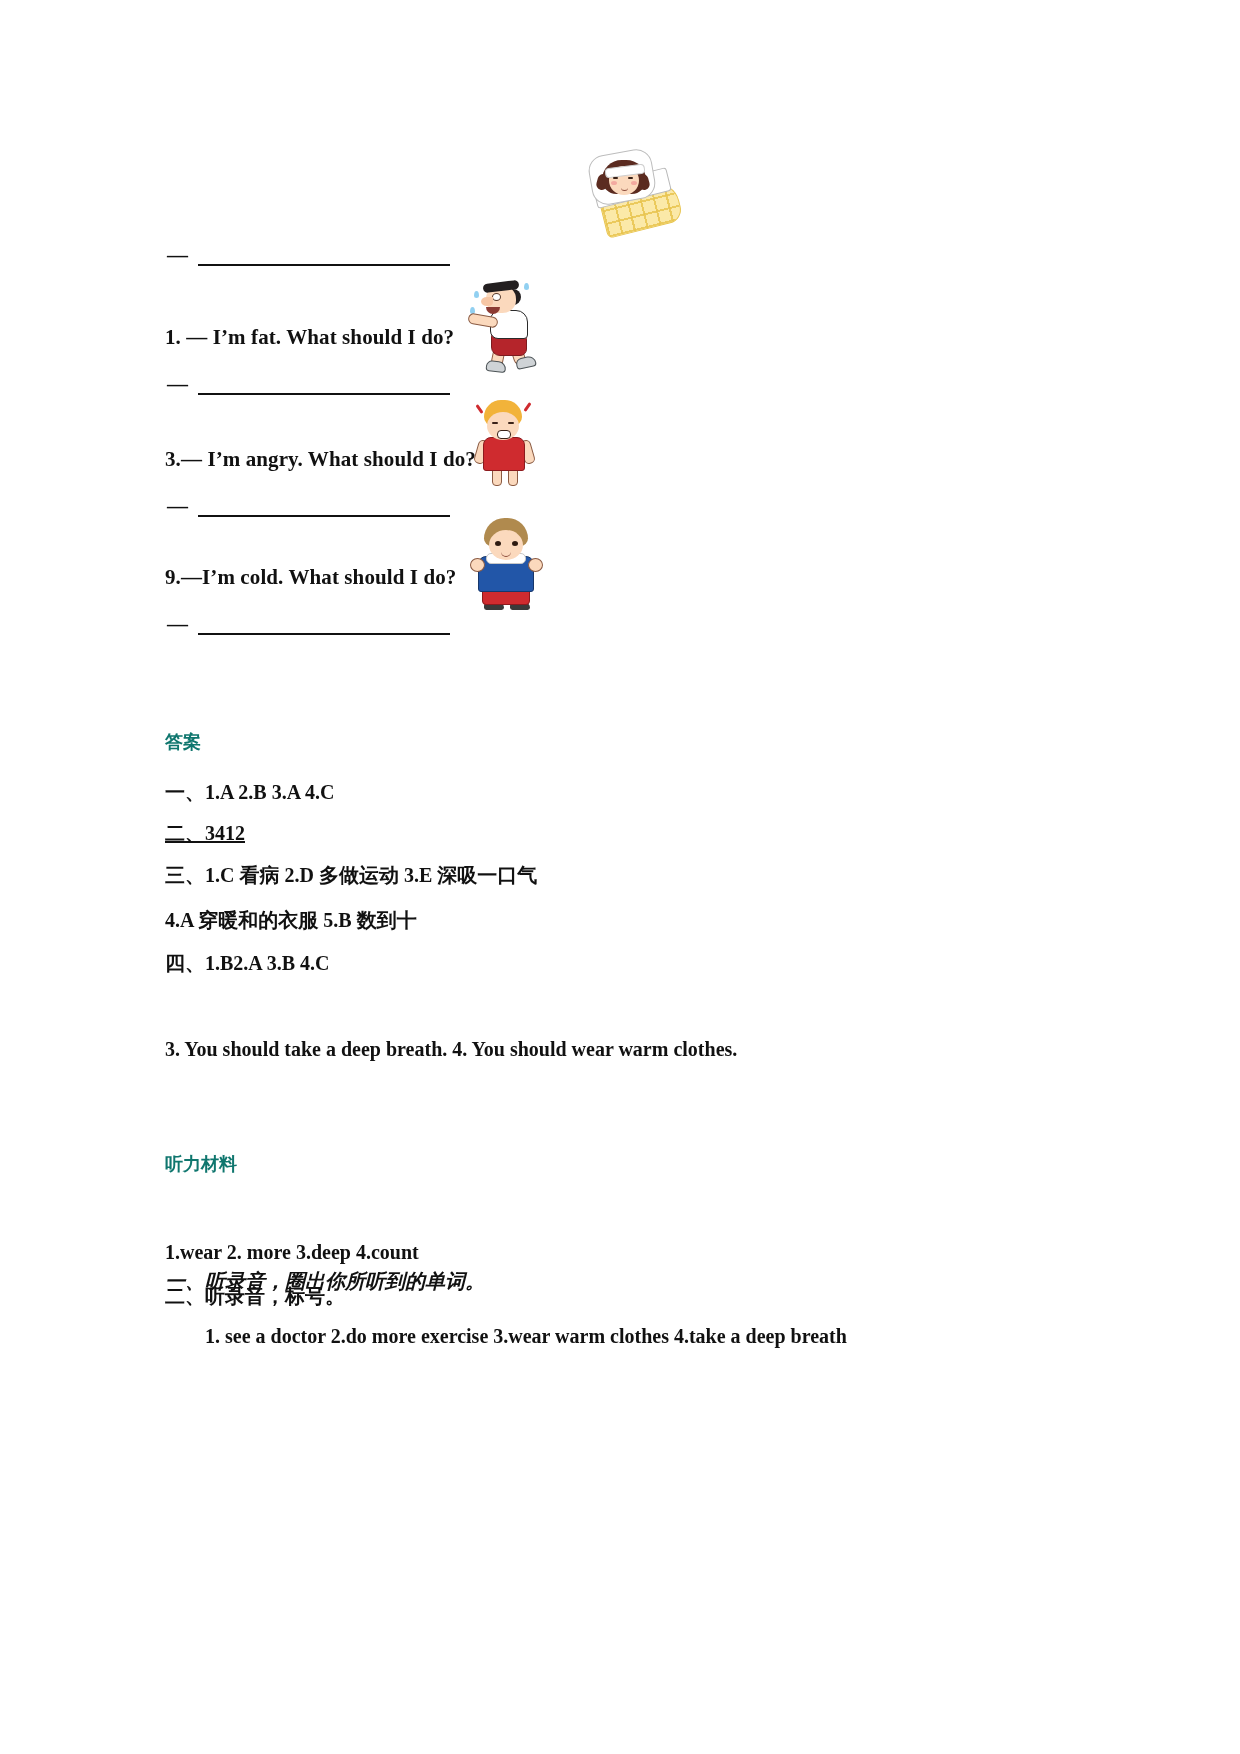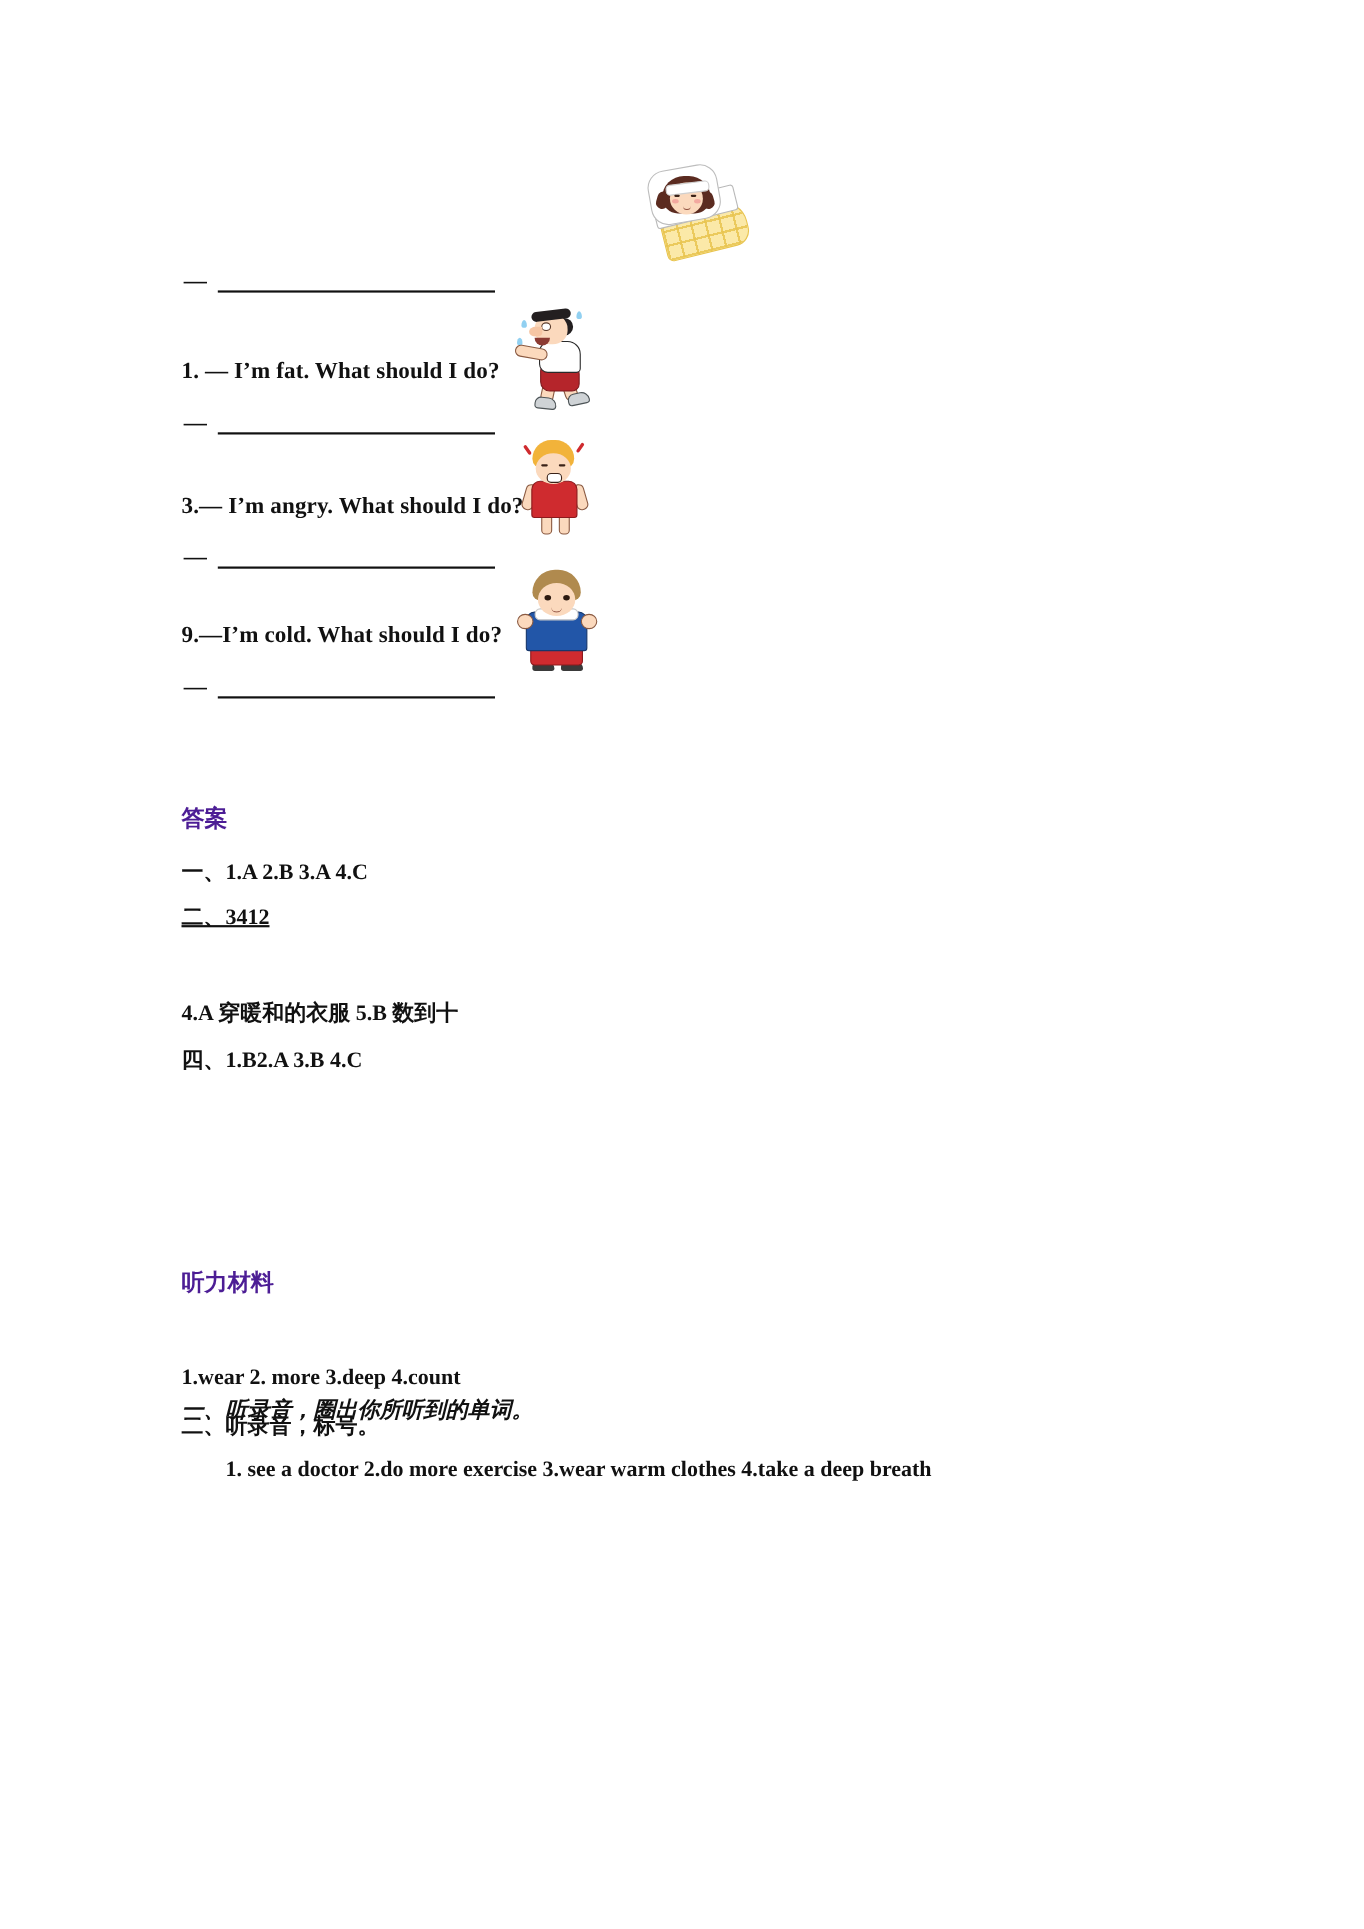--- a/index.html
+++ b/index.html
@@ -46,22 +46,22 @@
     width: 252px;
     border-bottom: 2.5px solid #111111;
     height: 14px;
   }
 
   
   .cn-head {
     position: absolute;
     font-family: "DejaVu Sans", "Liberation Sans", sans-serif;
     font-weight: bold;
-    font-size: 21px;
-    color: #4c1d95;
+    font-size: 18px;
+    color: #0f766e;
     white-space: nowrap;
   }
   .ansline {
     position: absolute;
     font-family: "Liberation Serif", "DejaVu Serif", serif;
     font-weight: bold;
     font-size: 20px;
     color: #111111;
     white-space: nowrap;
   }
@@ -424,26 +424,28 @@
     <span class="emdash">—</span>
     <span class="blankline"></span>
   </div>
 
   <div class="cn-head" style="left:165px; top:730px;">答案</div>
 
   <div class="ansline cn" style="left:165px; top:779px;">一、1.A 2.B 3.A 4.C</div>
 
   <div class="ansline cn" style="left:165px; top:820px;text-decoration:underline;">二、3412</div>
 
+  <div class="ansline cn" style="left:165px; top:862px;">三、1.C 看病  2.D 多做运动  3.E 深吸一口气</div>
 
   <div class="ansline cn" style="left:165px; top:907px;">4.A 穿暖和的衣服 5.B 数到十</div>
 
   <div class="ansline cn" style="left:165px; top:950px;">四、1.B2.A 3.B 4.C</div>
 
 
+  <div class="plainline" style="left:165px; top:1038px;">3. You should take a deep breath.  4. You should wear warm clothes.</div>
 
   <div class="cn-head" style="left:165px; top:1152px;">听力材料</div>
 
   <div class="ansline cn" style="left:165px; top:1268px;font-style:italic;">一、听录音，圈出你所听到的单词。</div>
 
   <div class="plainline" style="left:165px; top:1241px;">1.wear   2. more  3.deep  4.count</div>
 
   <div class="ansline cn" style="left:165px; top:1283px;">二、听录音，标号。</div>
 
   <div class="plainline" style="left:165px; top:1325px;margin-left:40px;">1. see a doctor  2.do more exercise  3.wear warm clothes  4.take a deep breath</div>

